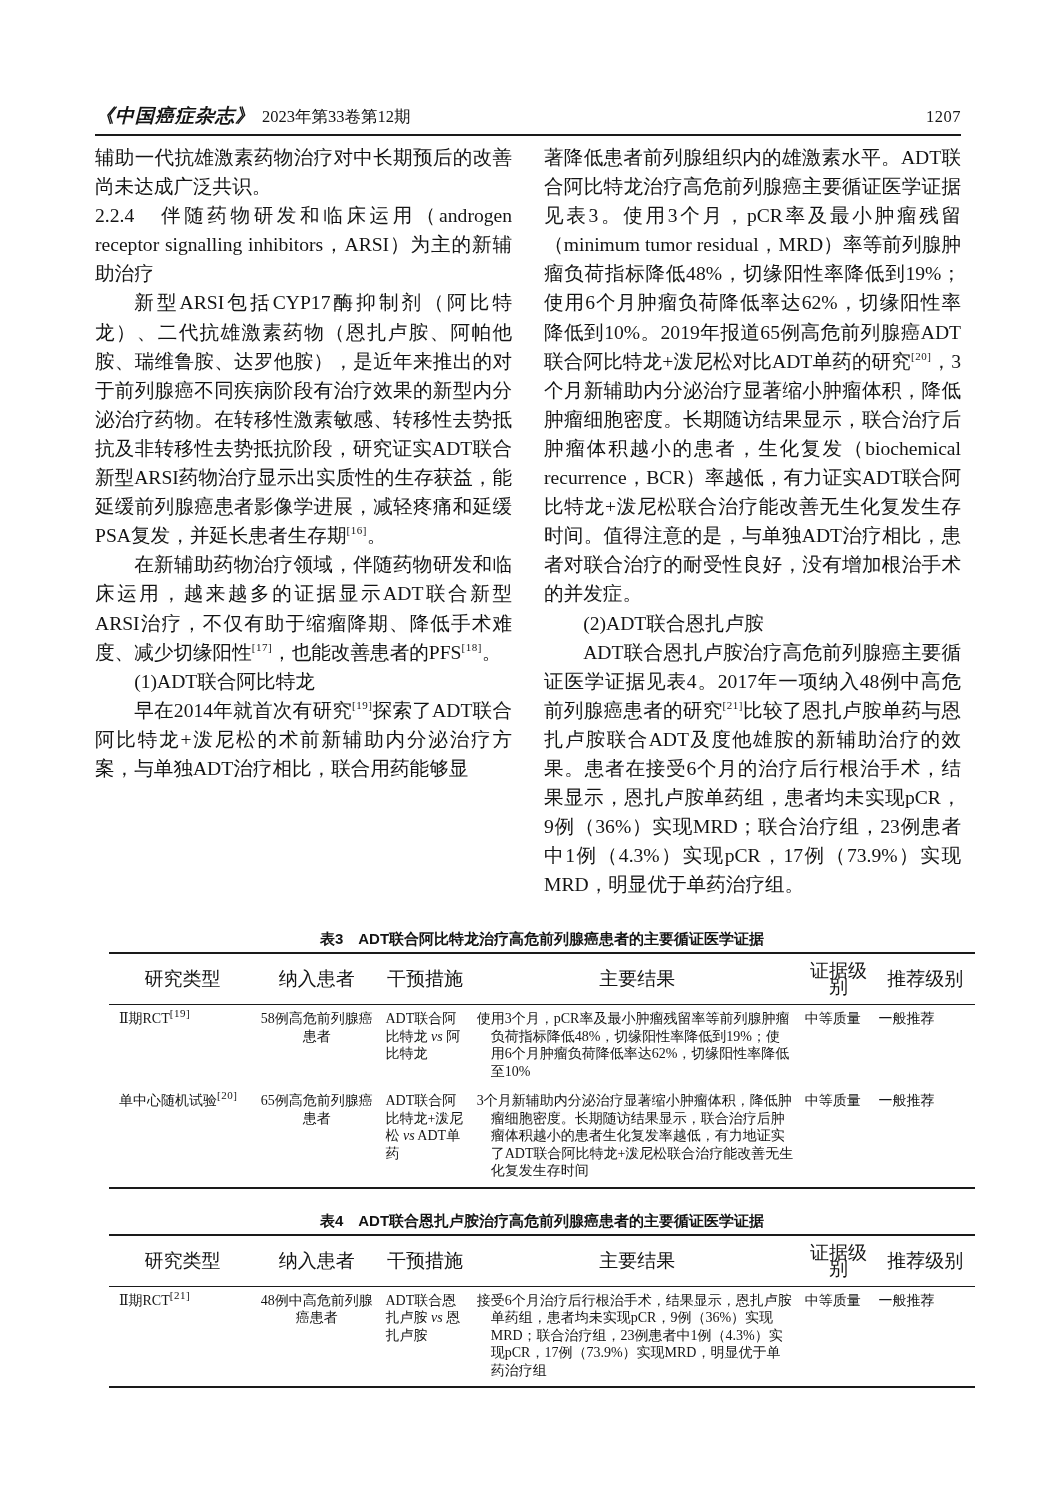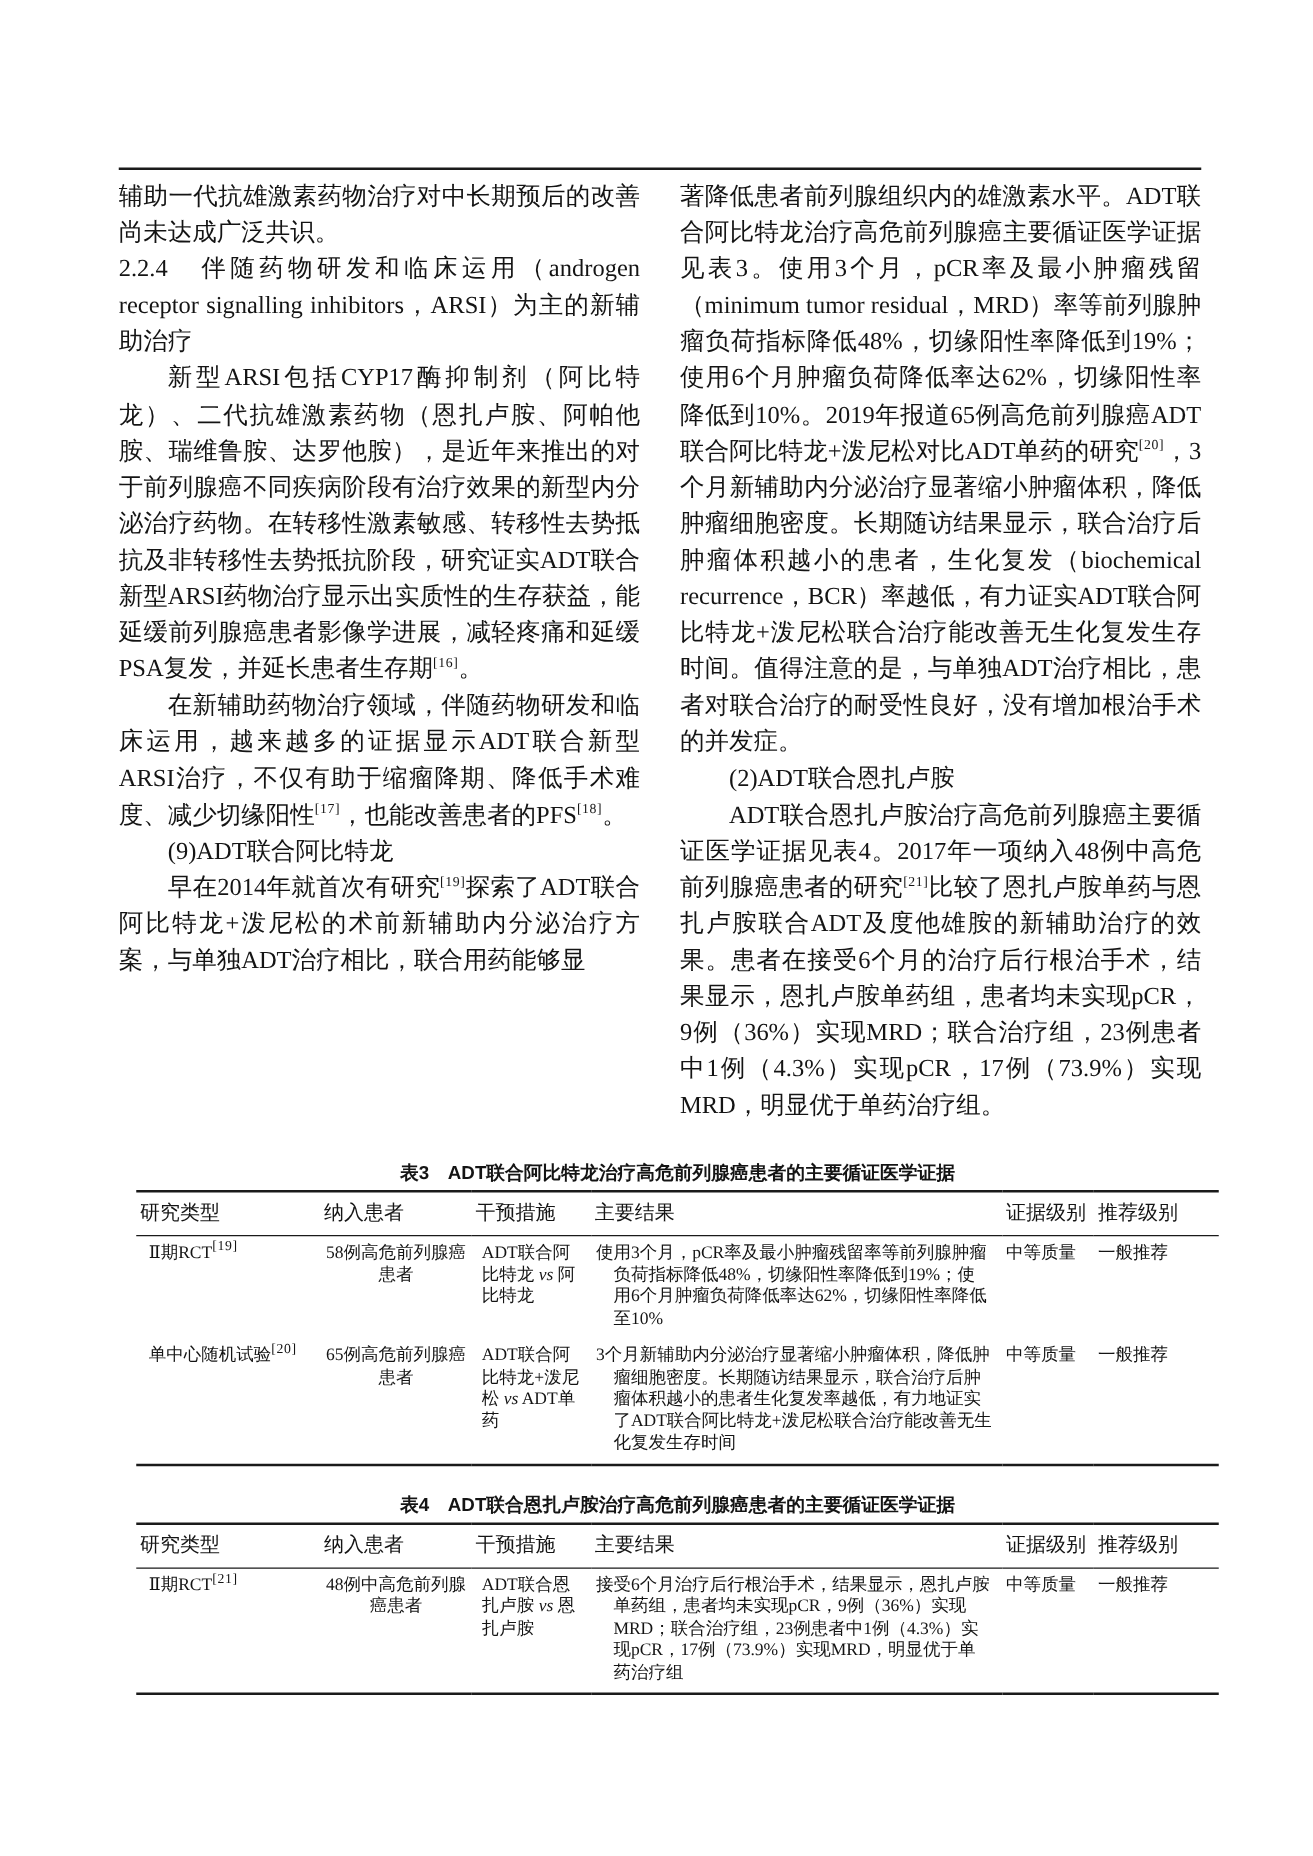--- a/index.html
+++ b/index.html
@@ -52,21 +52,21 @@
     font-weight:bold; font-size:15px; line-height:20px;
     margin-bottom:3px;
   }
   table.evidence {
     width:100%; border-collapse:collapse; table-layout:fixed;
     font-size:14px; line-height:17.5px;
     border-top:2.5px solid #1a1a1a;
     border-bottom:2.5px solid #1a1a1a;
   }
   table.evidence thead th {
-    font-weight:normal; font-size:16px; text-align:left;
+    font-weight:normal; font-size:19px; text-align:center;
     padding:9px 3px; line-height:16px;
     border-bottom:1.5px solid #1a1a1a;
   }
   table.evidence td { vertical-align:top; padding:5px 3px 7px; }
   .c-study   { text-align:left; padding-left:10px !important; }
   .c-patients{ text-align:center; }
   .c-int     { text-align:left; padding-left:8px !important; }
   .c-result  { text-align:left; padding-left:calc(4px + 1em) !important;
                text-indent:-1em; padding-right:8px !important; }
   .c-evidence, .c-recommend { text-align:left; }
@@ -74,30 +74,35 @@
   .tbl4-wrap { margin-top:22px; }
 
   .col-w1{width:17%;} .col-w2{width:14%;} .col-w3{width:11%;}
   .col-w4{width:38%;} .col-w5{width:8.5%;} .col-w6{width:11.5%;}
 </style>
 </head>
 <body>
 
 <div class="page">
 
+  <div class="header-row">
+    <span class="journal-name">《中国癌症杂志》</span>
+    <span class="journal-issue">2023年第33卷第12期</span>
+    <span class="page-number">1207</span>
+  </div>
   <div class="header-rule"></div>
 
   <div class="columns">
 
     <div class="col">
       <p class="para">辅助一代抗雄激素药物治疗对中长期预后的改善尚未达成广泛共识。</p>
       <div class="heading">2.2.4　伴随药物研发和临床运用（androgen receptor signalling inhibitors，ARSI）为主的新辅助治疗</div>
       <p class="para indent"><span>新型ARSI包括CYP17酶抑制剂（阿比特龙）、二代抗雄激素药物（恩扎卢胺、阿帕他胺、瑞维鲁胺、达罗他胺），是近年来推出的对于前列腺癌不同疾病阶段有治疗效果的新型内分泌治疗药物。在转移性激素敏感、转移性去势抵抗及非转移性去势抵抗阶段，研究证实ADT联合新型ARSI药物治疗显示出实质性的生存获益，能延缓前列腺癌患者影像学进展，减轻疼痛和延缓PSA复发，并延长患者生存期</span><sup class="ref">[16]</sup><span>。</span></p>
       <p class="para indent"><span>在新辅助药物治疗领域，伴随药物研发和临床运用，越来越多的证据显示ADT联合新型ARSI治疗，不仅有助于缩瘤降期、降低手术难度、减少切缘阳性</span><sup class="ref">[17]</sup><span>，也能改善患者的PFS</span><sup class="ref">[18]</sup><span>。</span></p>
-      <p class="para indent">(9)ADT联合阿比特龙</p>
+      <p class="para indent">(1)ADT联合阿比特龙</p>
       <p class="para indent"><span>早在2014年就首次有研究</span><sup class="ref">[19]</sup><span>探索了ADT联合阿比特龙+泼尼松的术前新辅助内分泌治疗方案，与单独ADT治疗相比，联合用药能够显</span></p>
     </div>
 
     <div class="col">
       <p class="para"><span>著降低患者前列腺组织内的雄激素水平。ADT联合阿比特龙治疗高危前列腺癌主要循证医学证据见表3。使用3个月，pCR率及最小肿瘤残留（minimum tumor residual，MRD）率等前列腺肿瘤负荷指标降低48%，切缘阳性率降低到19%；使用6个月肿瘤负荷降低率达62%，切缘阳性率降低到10%。2019年报道65例高危前列腺癌ADT联合阿比特龙+泼尼松对比ADT单药的研究</span><sup class="ref">[20]</sup><span>，3个月新辅助内分泌治疗显著缩小肿瘤体积，降低肿瘤细胞密度。长期随访结果显示，联合治疗后肿瘤体积越小的患者，生化复发（biochemical recurrence，BCR）率越低，有力证实ADT联合阿比特龙+泼尼松联合治疗能改善无生化复发生存时间。值得注意的是，与单独ADT治疗相比，患者对联合治疗的耐受性良好，没有增加根治手术的并发症。</span></p>
       <p class="para indent">(2)ADT联合恩扎卢胺</p>
       <p class="para indent"><span>ADT联合恩扎卢胺治疗高危前列腺癌主要循证医学证据见表4。2017年一项纳入48例中高危前列腺癌患者的研究</span><sup class="ref">[21]</sup><span>比较了恩扎卢胺单药与恩扎卢胺联合ADT及度他雄胺的新辅助治疗的效果。患者在接受6个月的治疗后行根治手术，结果显示，恩扎卢胺单药组，患者均未实现pCR，9例（36%）实现MRD；联合治疗组，23例患者中1例（4.3%）实现pCR，17例（73.9%）实现MRD，明显优于单药治疗组。</span></p>
     </div>
 
   </div>

